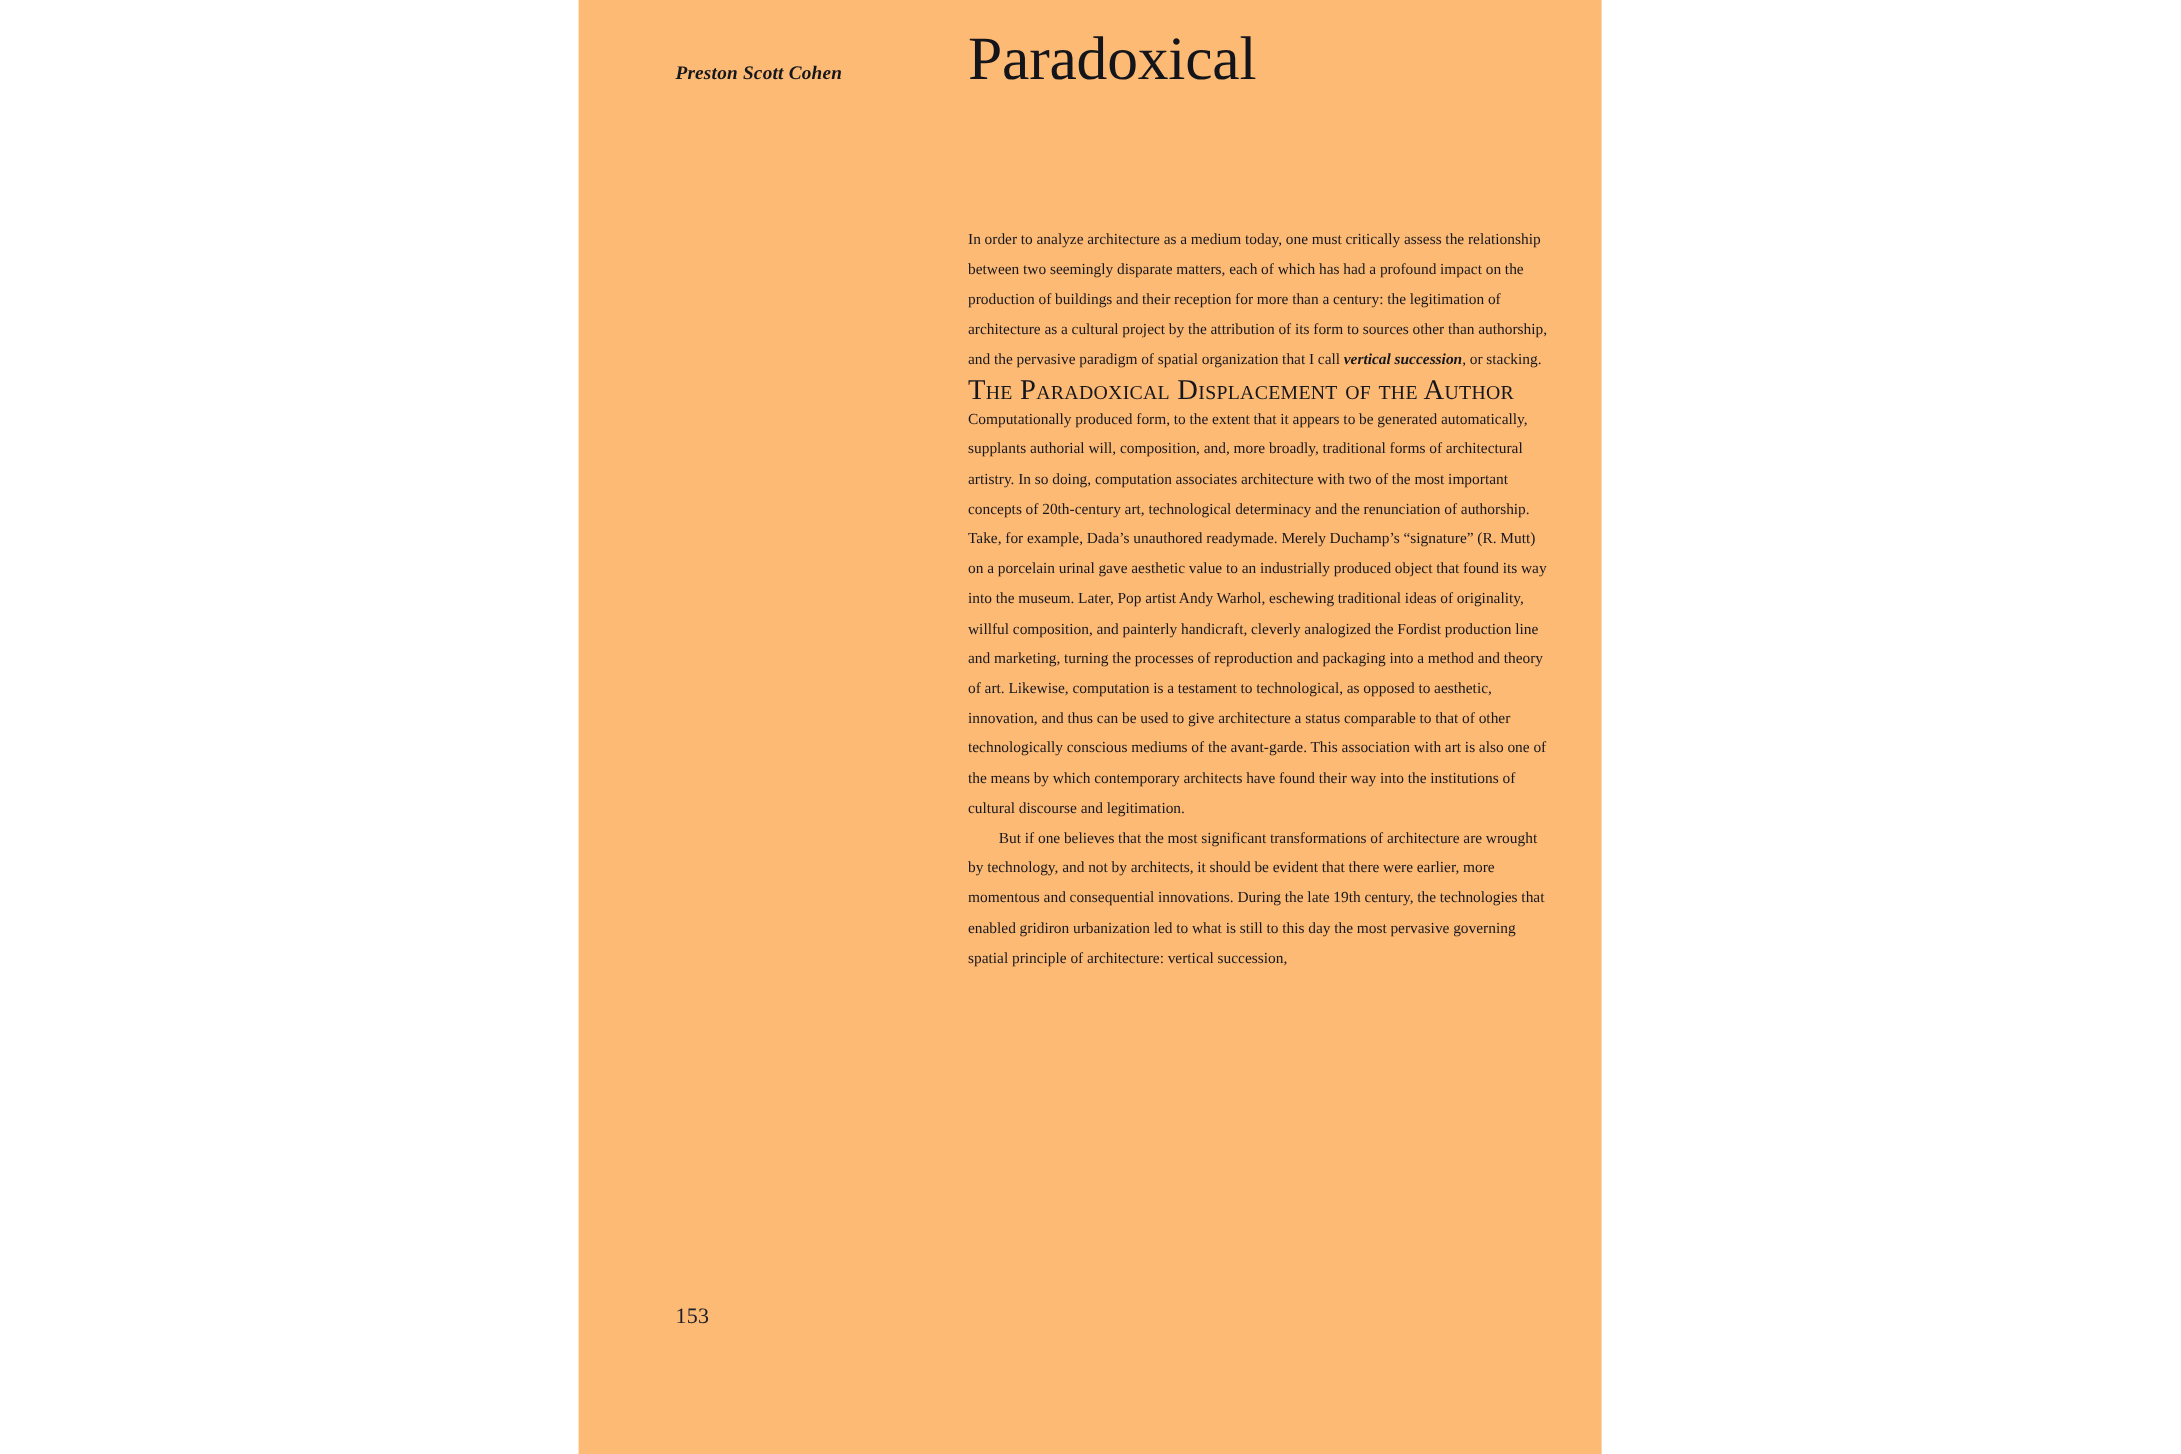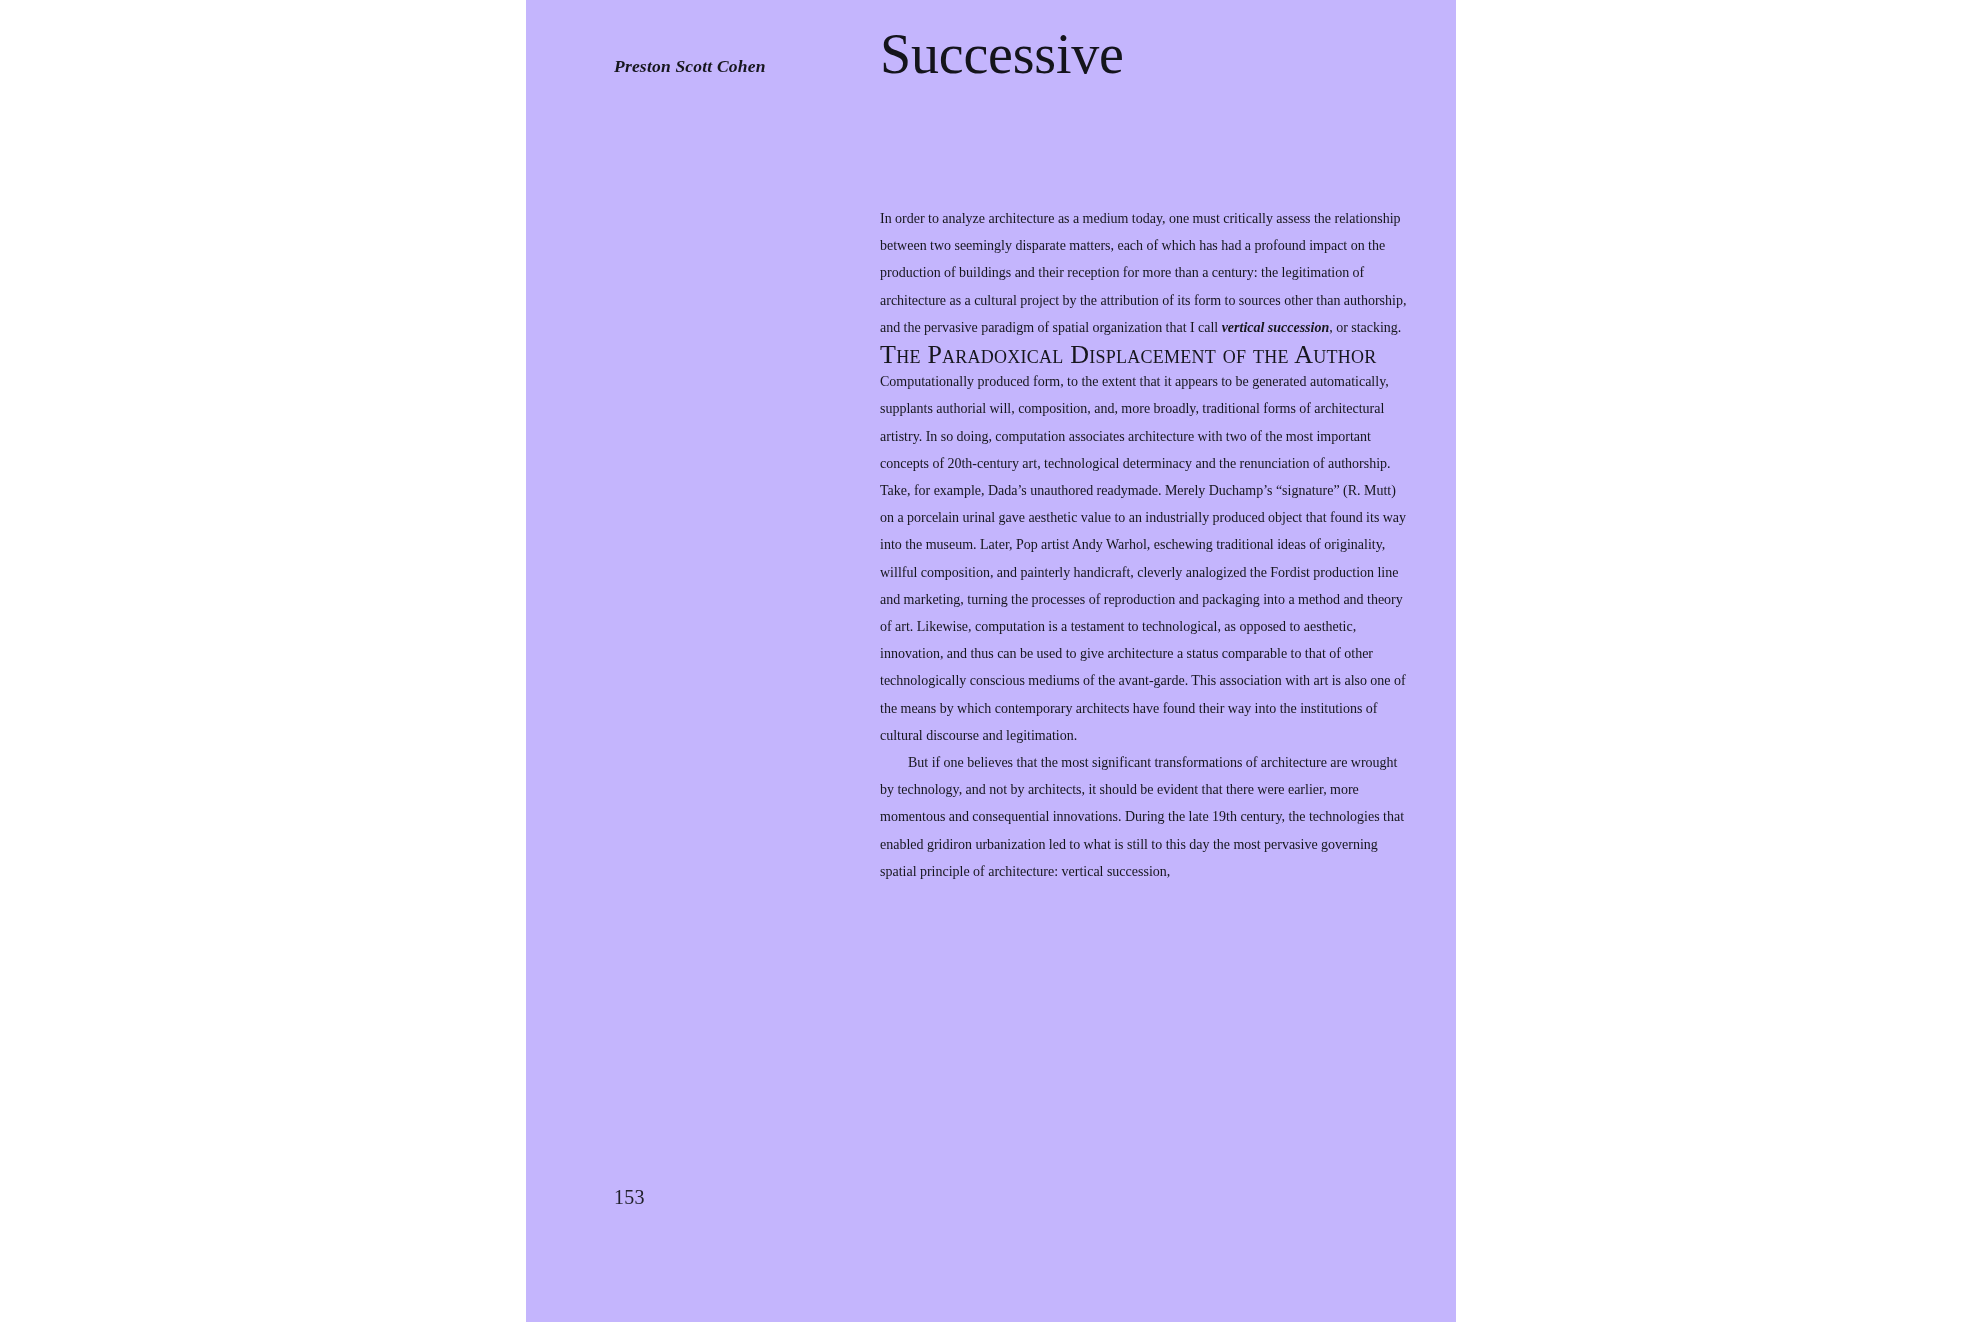--- a/index.html
+++ b/index.html
@@ -22,21 +22,21 @@
     background: #ffffff;
   }
 
   
   .sheet {
     position: absolute;
     left: 526px;
     top: 0px;
     width: 930px;
     height: 1322px;
-    background: #c4b5fd;
+    background: #fdba74;
   }
 
   
   .byline {
     position: absolute;
     left: 88px;
     top: 56px;
     width: 260px;
     font-family: "Liberation Serif", "DejaVu Serif", serif;
     font-style: italic;
@@ -125,21 +125,21 @@
 </head>
 <body>
 
 <div class="viewport">
 
   <div class="sheet">
 
     <div class="byline">Preston Scott Cohen</div>
 
     <div class="title-block">
-      <div class="title-line">Successive</div>
+      <div class="title-line">Paradoxical</div>
     </div>
 
     <div class="textcol">
 
       <p class="para"><span>In order to analyze architecture as a medium today, one must critically assess the relationship between two seemingly disparate matters, each of which has had a profound impact on the production of buildings and their reception for more than a century: the legitimation of architecture as a cultural project by the attribution of its form to sources other than authorship, and the pervasive paradigm of spatial organization that I call </span><i>vertical succession</i><span>, or stacking.</span></p>
 
       <p class="subhead gap-before">The Paradoxical Displacement of the Author</p>
 
       <p class="para">Computationally produced form, to the extent that it appears to be generated automatically, supplants authorial will, composition, and, more broadly, traditional forms of architectural artistry. In so doing, computation associates architecture with two of the most important concepts of 20th-century art, technological determinacy and the renunciation of authorship. Take, for example, Dada’s unauthored readymade. Merely Duchamp’s “signature” (R. Mutt) on a porcelain urinal gave aesthetic value to an industrially produced object that found its way into the museum. Later, Pop artist Andy Warhol, eschewing traditional ideas of originality, willful composition, and painterly handicraft, cleverly analogized the Fordist production line and marketing, turning the processes of reproduction and packaging into a method and theory of art. Likewise, computation is a testament to technological, as opposed to aesthetic, innovation, and thus can be used to give architecture a status comparable to that of other technologically conscious mediums of the avant-garde. This association with art is also one of the means by which contemporary architects have found their way into the institutions of cultural discourse and legitimation.</p>
 

